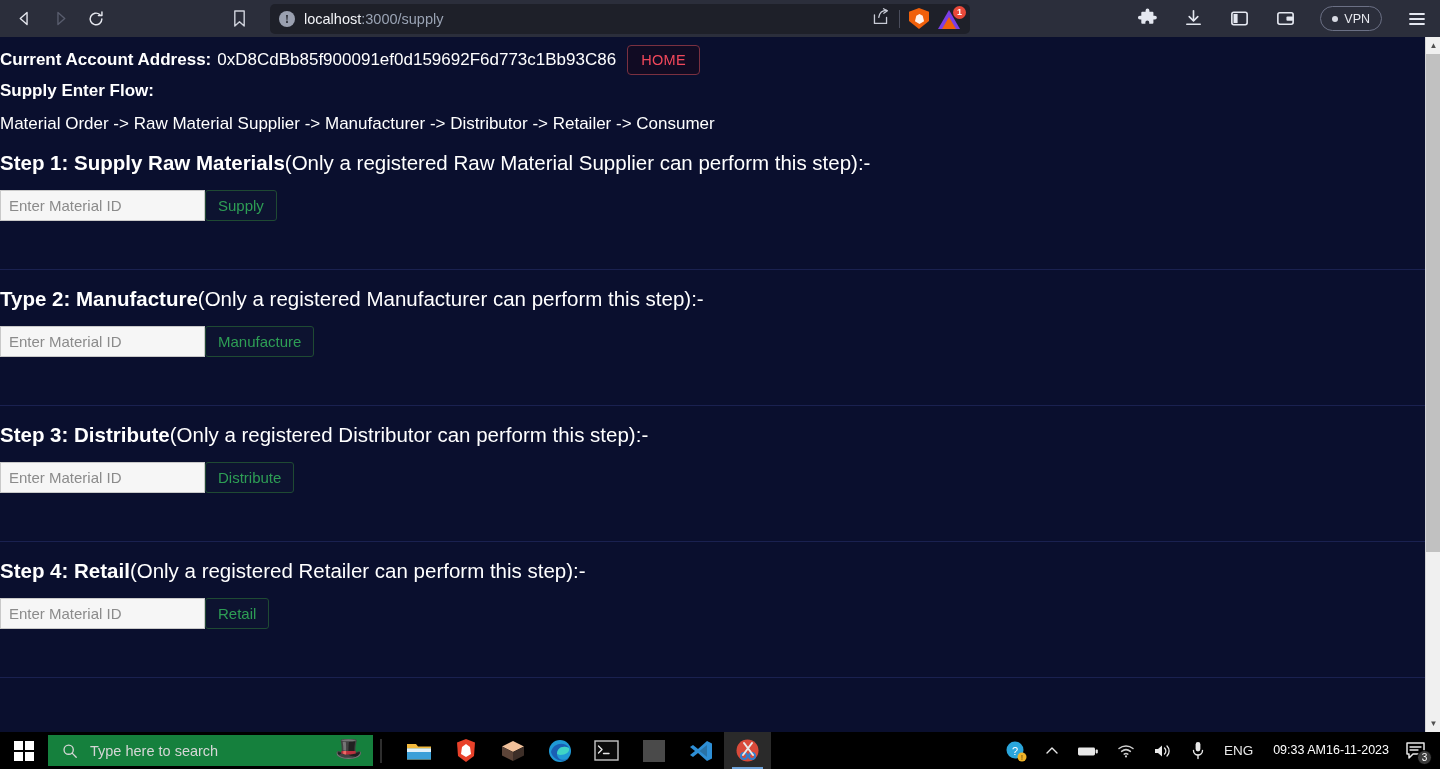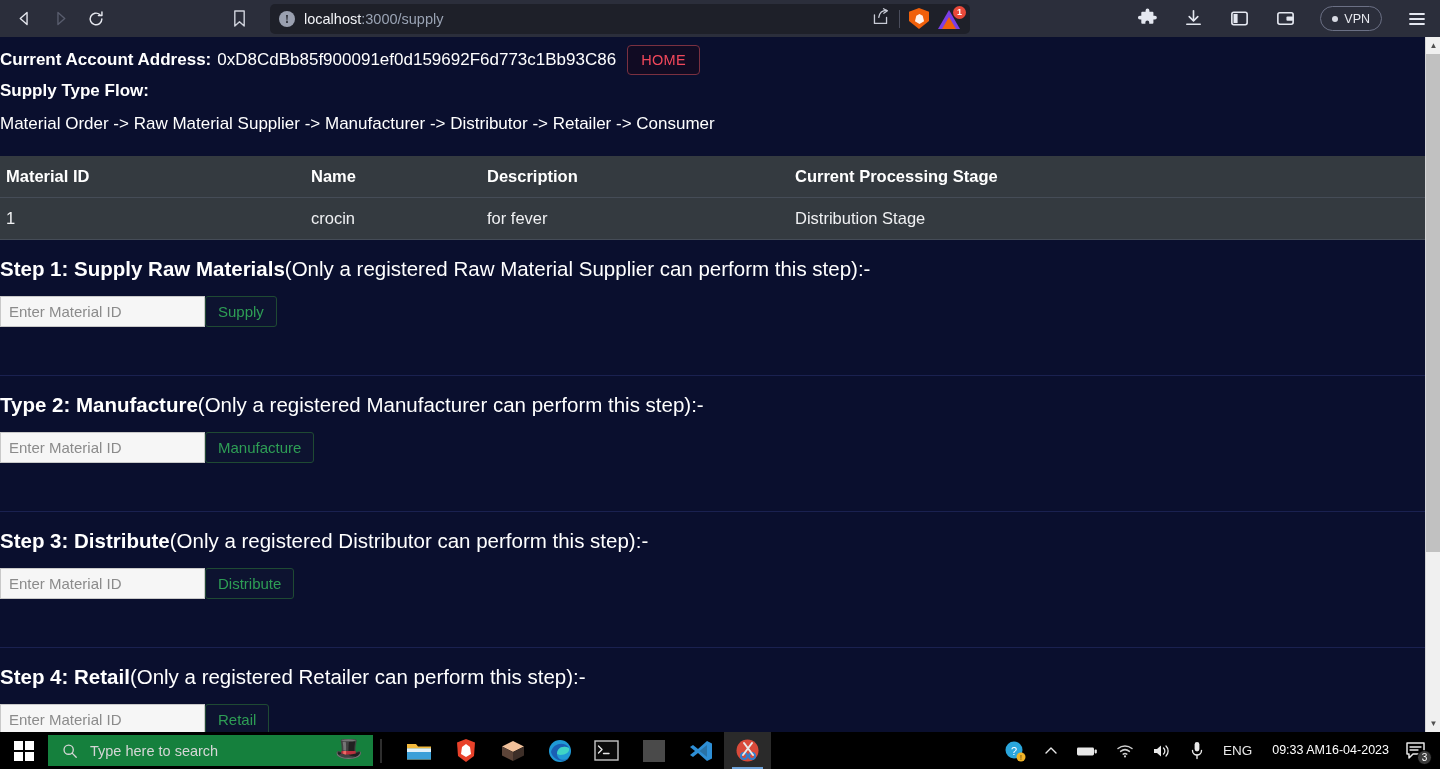--- a/index.html
+++ b/index.html
@@ -342,41 +342,23 @@
 </div>
 
 <div id="page">
 
   <div id="account-bar">
     <span id="account-label">Current Account Address:</span>
     <span id="account-address">0xD8CdBb85f900091ef0d159692F6d773c1Bb93C86</span>
     <button id="home-button">HOME</button>
   </div>
 
-  <div id="flow-title">Supply Type Flow:</div>
+  <div id="flow-title">Supply Enter Flow:</div>
   <div id="flow-text">Material Order -&gt; Raw Material Supplier -&gt; Manufacturer -&gt; Distributor -&gt; Retailer -&gt; Consumer</div>
 
-  <table id="material-table">
-    <thead>
-      <tr>
-        <th class="col-id">Material ID</th>
-        <th class="col-name">Name</th>
-        <th class="col-desc">Description</th>
-        <th class="col-stage">Current Processing Stage</th>
-      </tr>
-    </thead>
-    <tbody>
-      <tr>
-        <td>1</td>
-        <td>crocin</td>
-        <td>for fever</td>
-        <td>Distribution Stage</td>
-      </tr>
-    </tbody>
-  </table>
 
   <section class="step-section s1">
     <div class="step-title">
       <span class="bold">Step 1: Supply Raw Materials</span><span>(Only a registered Raw Material Supplier can perform this step):-</span>
     </div>
     <div class="step-row">
       <input class="mid-input" type="text" placeholder="Enter Material ID" style="">
       <button class="step-btn">Supply</button>
     </div>
   </section>
@@ -532,21 +514,21 @@
     <div class="tray-item">
       <svg width="14" height="19" viewBox="0 0 14 19">
         <rect x="4.6" y="1" width="4.8" height="9.5" rx="2.4" fill="#e8e8e8"></rect>
         <path d="M2.5 9.5 A4.5 4.5 0 0 0 11.5 9.5" fill="none" stroke="#e8e8e8" stroke-width="1.4" stroke-linecap="round"></path>
         <path d="M7 14 V17.5" stroke="#e8e8e8" stroke-width="1.4" stroke-linecap="round"></path>
       </svg>
     </div>
     <div class="tray-item" id="tray-lang">ENG</div>
     <div id="tray-clock">
       <span>09:33 AM</span>
-      <span>16-04-2023</span>
+      <span>16-11-2023</span>
     </div>
     <div class="tray-item" id="tray-notif">
       <svg width="21" height="20" viewBox="0 0 21 20">
         <path d="M2 2 H19 V13 H8 L4 17 V13 H2 Z" fill="none" stroke="#e8e8e8" stroke-width="1.5" stroke-linejoin="round"></path>
         <path d="M5 6 H16 M5 9 H13" stroke="#e8e8e8" stroke-width="1.3" stroke-linecap="round"></path>
       </svg>
       <span class="notif-badge">3</span>
     </div>
   </div>
 </div>

